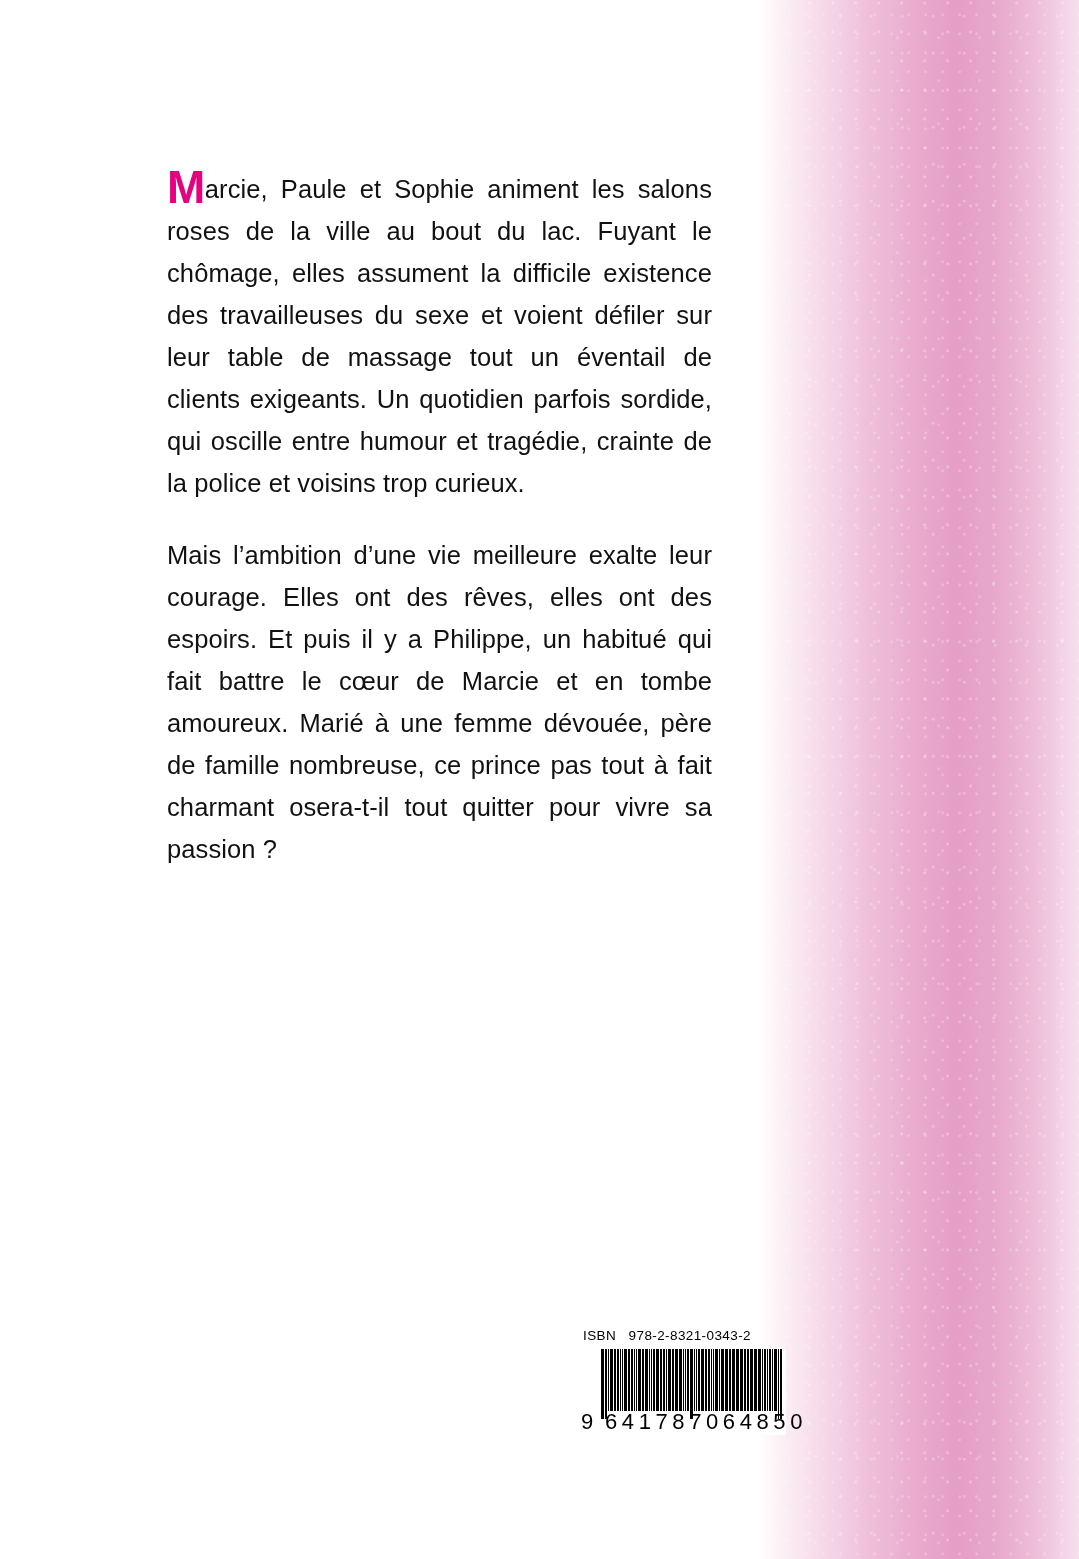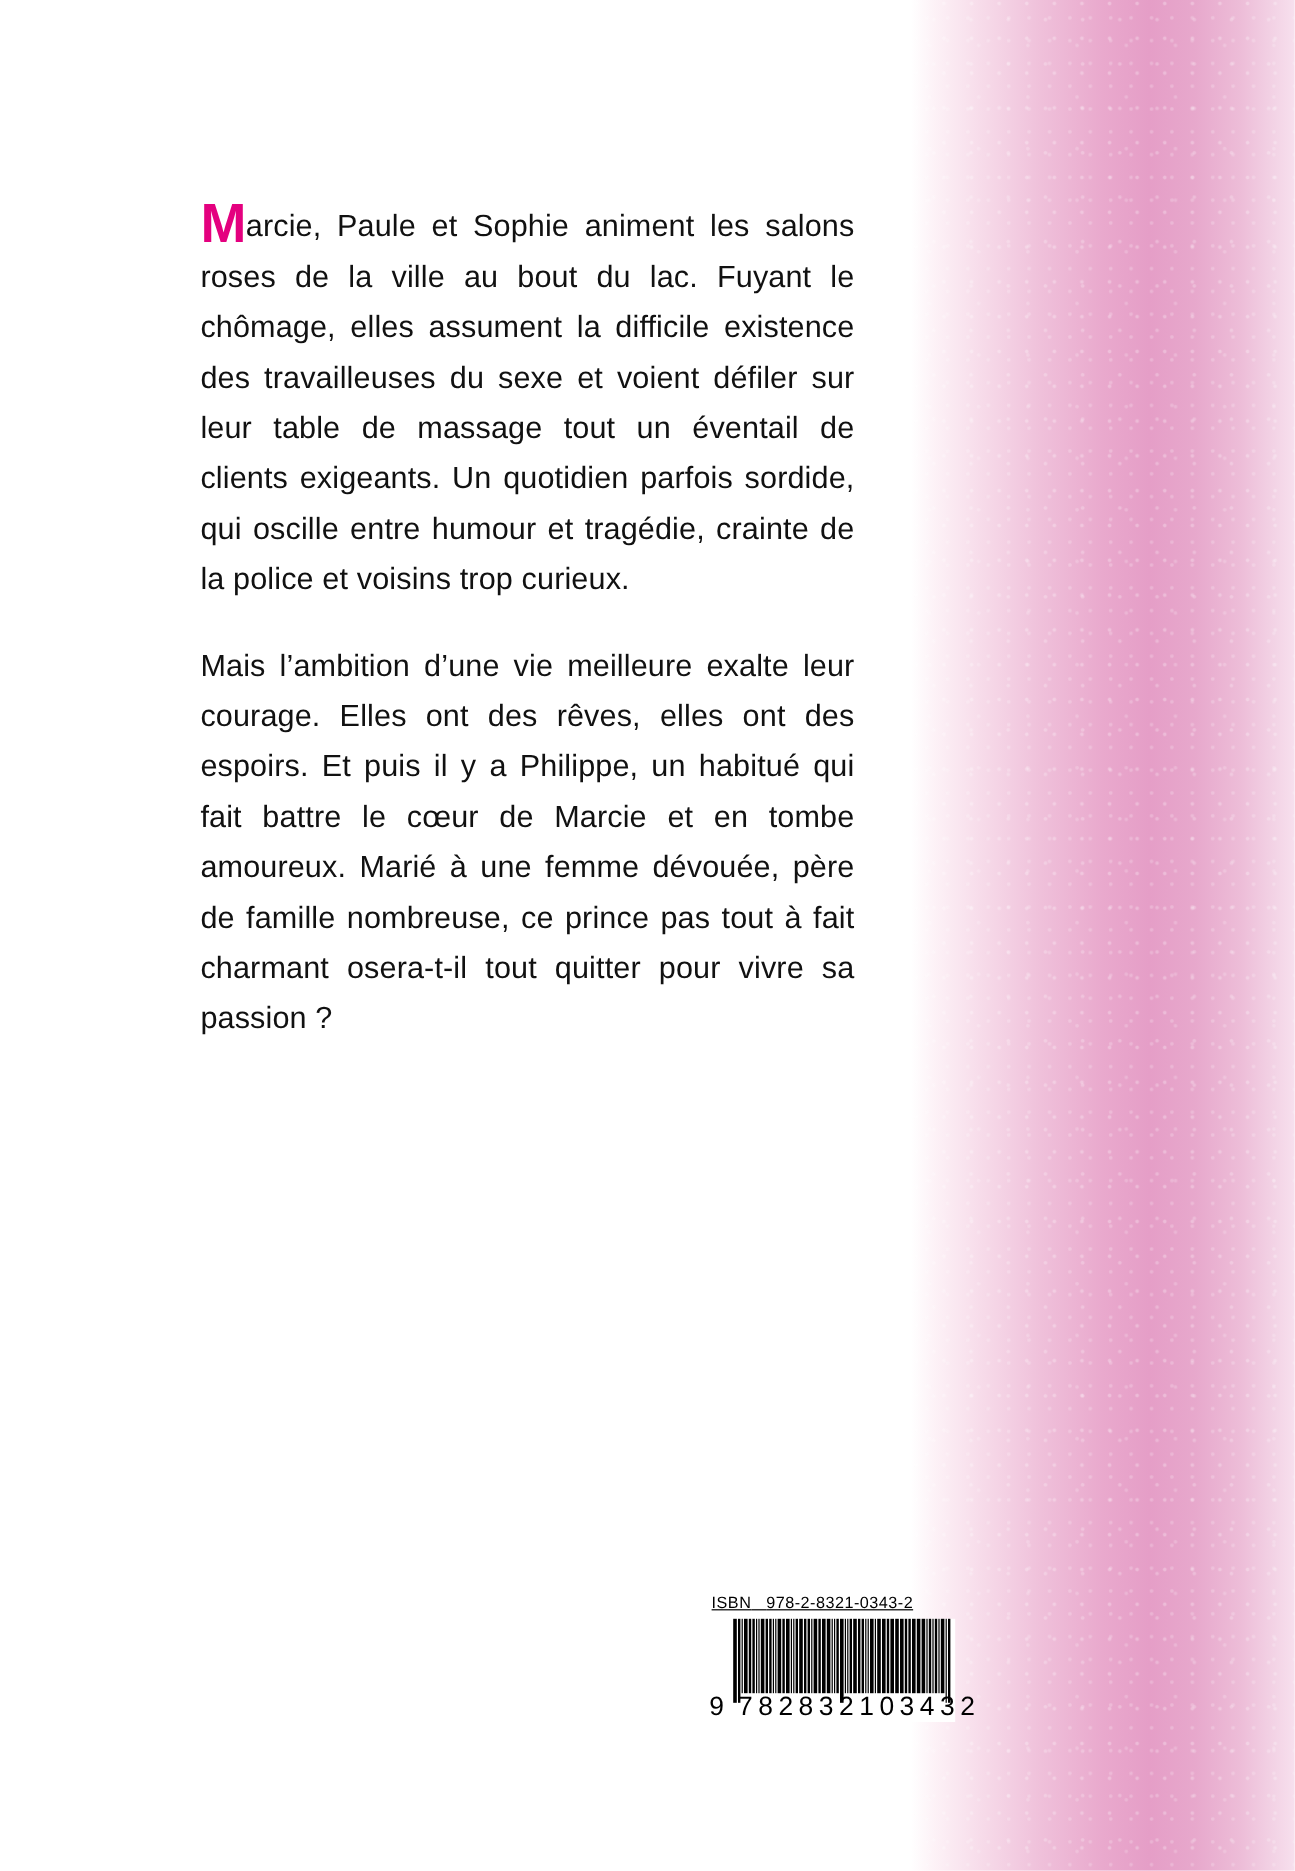--- a/index.html
+++ b/index.html
@@ -91,24 +91,23 @@
     font-size: 25px;
     line-height: 40px;
     color: #111111;
     text-align: justify;
     text-justify: inter-word;
     margin: 0;
   }
   
   .barcode-block {
     position: absolute;
-    left: 467px;
+    left: 457px;
     top: 1328px;
     width: 205px;
-    text-decoration: underline;
   }
   .isbn-text {
     font-size: 13.5px;
     letter-spacing: 0.4px;
     color: #000000;
     margin: 0 0 6px 2px;
     font-family: "Liberation Sans", sans-serif;
     white-space: nowrap;
   }
   .barcode {
@@ -238,19 +237,19 @@
             <span class="short" style="width: 2px;"></span>
             <span class="short" style="width: 1px;"></span>
             <span class="short" style="width: 2px;"></span>
             <span class="short" style="width: 1px;"></span>
             <span class="short" style="width: 3px;"></span>
             <span style="width: 1px;"></span>
             <span style="width: 2px;"></span>
           </div>
         <div class="digits">
           <span class="lead">9</span>
-          <span class="main">782832103432</span>
+          <span class="main">641787064850</span>
         </div>
       </div>
     </div>
 
   </div>
 </div>
 
 </body></html>

